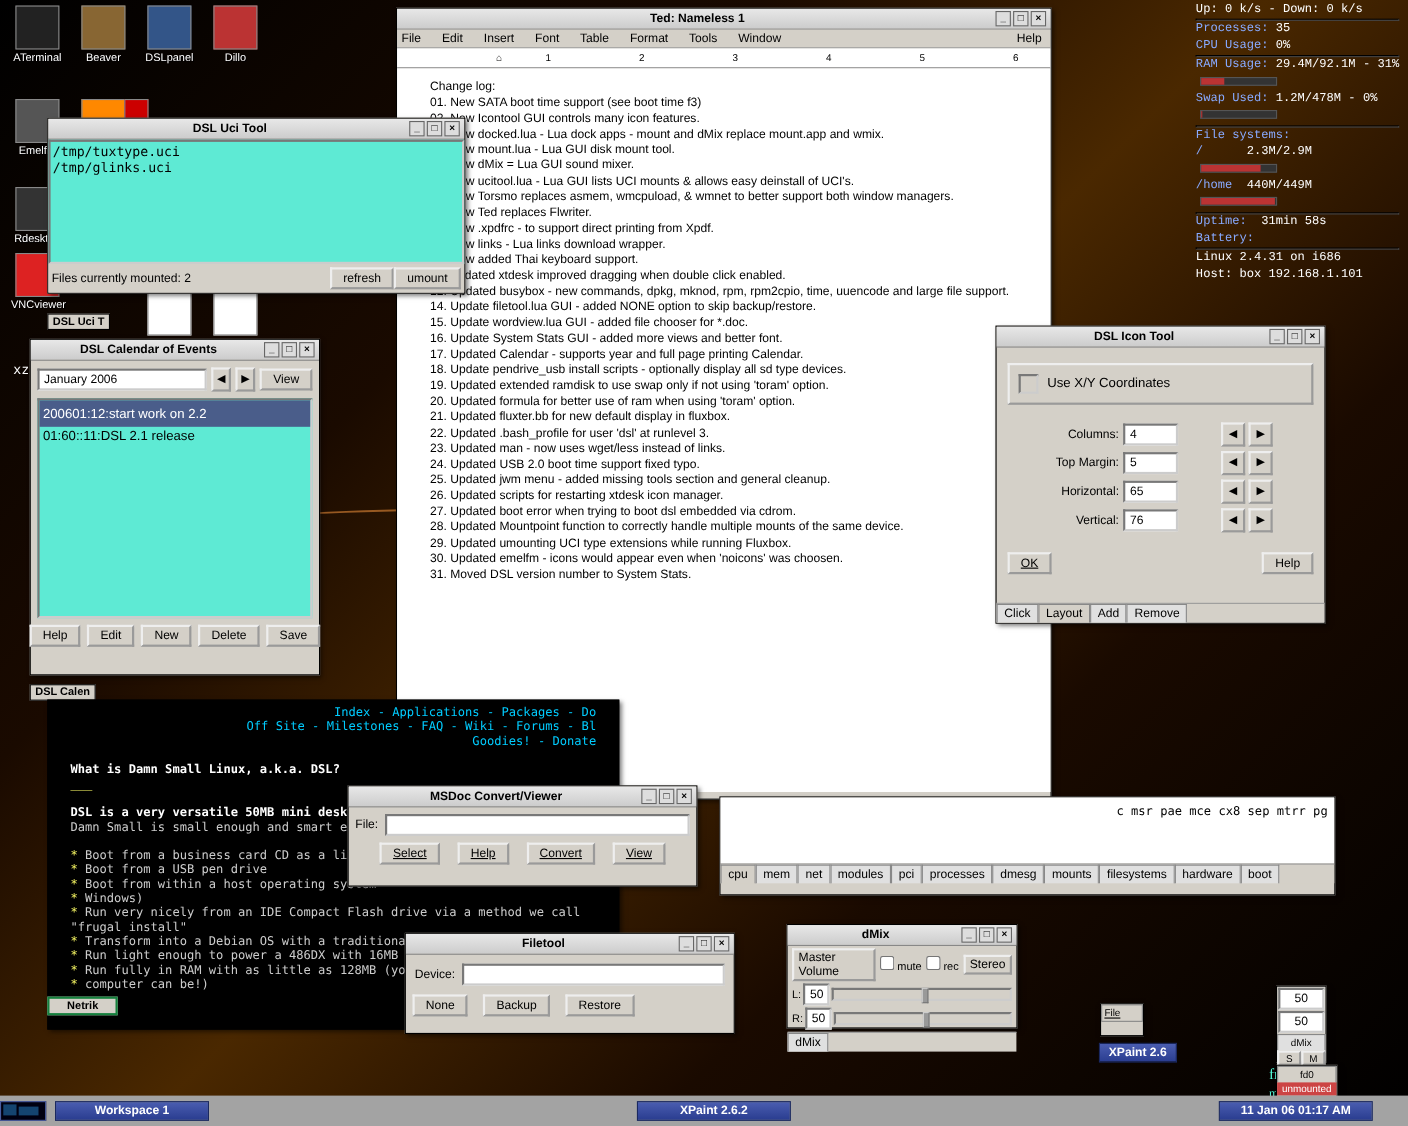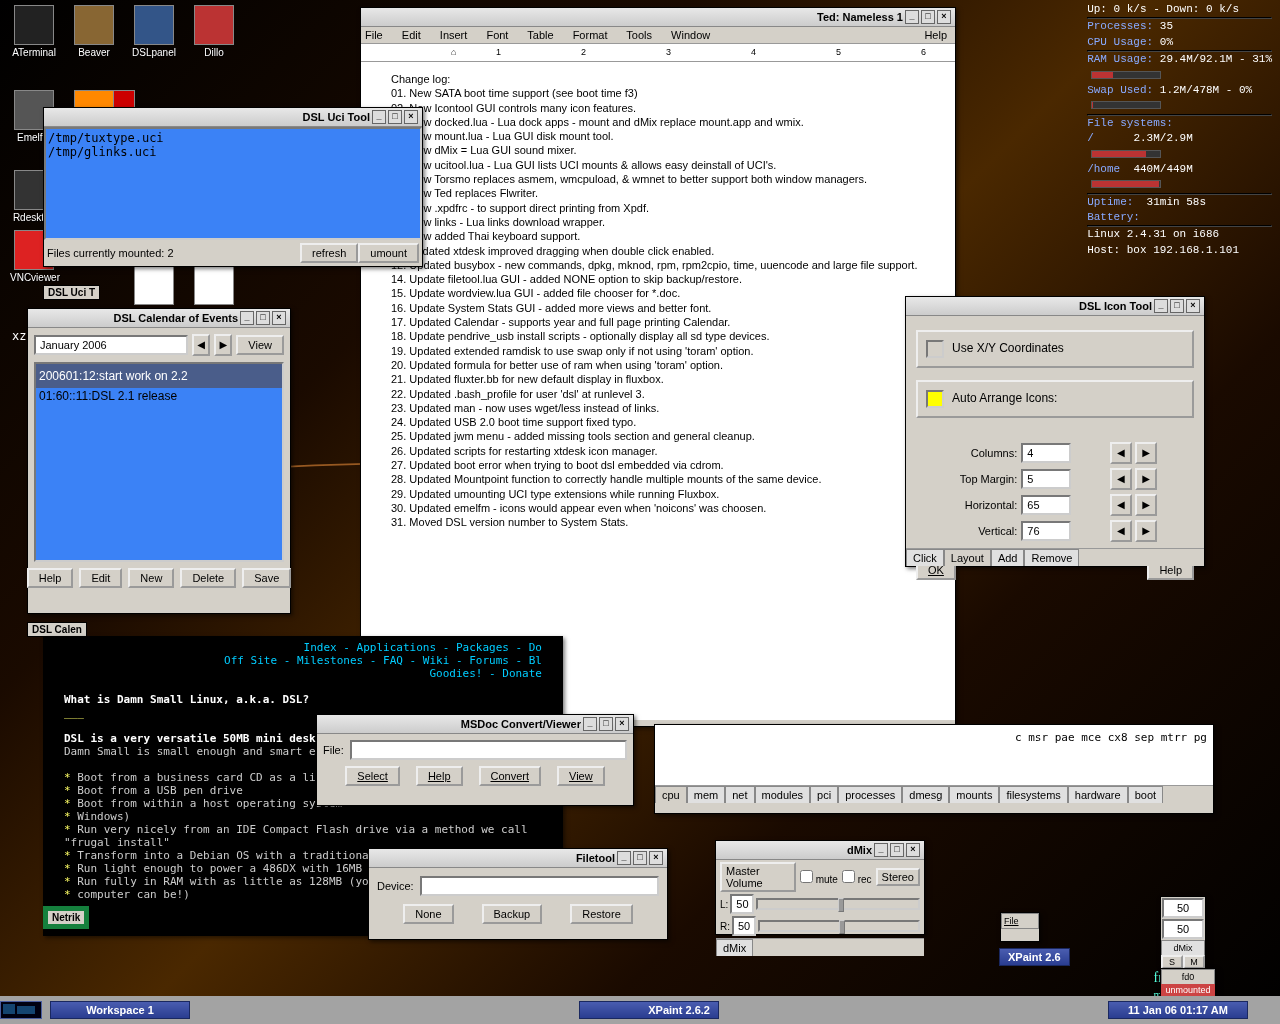--- a/index.html
+++ b/index.html
@@ -4,32 +4,32 @@
 <style>
 *{box-sizing:border-box;margin:0;padding:0}
 body{font-family:Helvetica,Arial,sans-serif;font-size:12px;width:1280px;height:1024px;overflow:hidden;position:relative;background:#000}
 .desktop{position:absolute;inset:0;background:linear-gradient(135deg,#000 0%,#1a0a00 30%,#4a2800 50%,#1a0a00 70%,#000 100%)}
 .arc{position:absolute;left:10%;top:45%;width:60%;height:50px;border-top:2px solid #c87830;border-radius:50%;opacity:.7}
 .icon{position:absolute;width:48px;text-align:center;color:#fff;font-size:10px}
 .icon .box{width:40px;height:40px;margin:0 auto 2px;background:#444;border:1px solid #888}
 .icon-label{text-shadow:1px 1px #000;font-size:10px}
 .window{position:absolute;background:#d4d0c8;border:1px solid #000;box-shadow:2px 2px 4px rgba(0,0,0,.5)}
 .titlebar{background:linear-gradient(#e8e8e8,#cccccc);border-bottom:1px solid #888;padding:2px 4px;display:flex;align-items:center;font-weight:bold;font-size:11px}
-.titlebar .t{flex:1;text-align:right}
+.titlebar .t{flex:1;text-align:center}
 .wbtn{width:14px;height:14px;border:1px solid #666;background:#ddd;margin-left:2px;font-size:9px;text-align:center;line-height:11px;cursor:pointer}
 .menubar{background:#d4d0c8;padding:2px 4px;border-bottom:1px solid #999;font-size:11px}
 .menubar span{margin-right:16px;cursor:pointer}
 .menubar .help{float:right;margin-right:4px}
 .ruler{height:18px;background:#fff;border-bottom:1px solid #999;position:relative;font-size:9px}
 .ruler span{position:absolute;top:3px}
 .ted-body{background:#fff;height:calc(100% - 60px);padding:10px 30px;font-size:11px;line-height:1.3;overflow:hidden}
 .btn{background:#d4d0c8;border:2px outset #eee;padding:2px 10px;font-size:11px;cursor:pointer}
 .input{background:#fff;border:2px inset #ccc;padding:2px 4px;font-size:11px}
 .label{font-size:11px}
-.listbox{background:#3b82f6;border:2px inset #ccc}
+.listbox{background:#5eead4;border:2px inset #ccc}
 .sel{background:#4a5d8a;color:#fff}
 .arrowbtn{width:22px;height:22px;border:2px outset #eee;background:#d4d0c8;text-align:center;font-size:10px;line-height:18px;cursor:pointer;display:inline-block}
 .tabrow{display:flex;background:#d4d0c8;border-top:1px solid #999}
 .tab{border:1px solid #888;border-bottom:none;padding:2px 6px;font-size:11px;background:#e0e0e0;cursor:pointer}
 .torsmo{position:absolute;right:8px;top:2px;color:#fff;font-family:Liberation Mono, monospace;font-size:11px;line-height:1.4}
 .torsmo .k{color:#8af}
 .torsmo .bar{display:inline-block;width:70px;height:8px;background:#333;border:1px solid #555;vertical-align:middle;margin-left:4px;position:relative}
 .torsmo .fill{position:absolute;left:0;top:0;bottom:0;background:#b33}
 .taskbar{position:absolute;bottom:0;left:0;right:0;height:28px;background:#a3a3a3;display:flex;align-items:center;color:#fff;font-size:10px}
 .taskbtn{background:linear-gradient(#4a5db0,#2a3d90);padding:2px 8px;margin:0 2px;color:#fff;font-weight:bold;font-size:11px;border:1px solid #1a2860}
@@ -246,35 +246,32 @@
       <div> <span class="term-y">*</span>  Boot from a USB pen drive</div>
       <div> <span class="term-y">*</span>  Boot from within a host operating system</div>
       <div> <span class="term-y">*</span>  Windows)</div>
       <div> <span class="term-y">*</span>  Run very nicely from an IDE Compact Flash drive via a method we call "frugal install"</div>
       <div> <span class="term-y">*</span>  Transform into a Debian OS with a traditional hard drive install</div>
       <div> <span class="term-y">*</span>  Run light enough to power a 486DX with 16MB of Ram</div>
       <div> <span class="term-y">*</span>  Run fully in RAM with as little as 128MB (you will…</div>
       <div> <span class="term-y">*</span>  computer can be!)</div>
     </div>
 </div>
-<div style="position:absolute;left:43px;top:906px;background:#d4d0c8;padding:1px 4px;border:5px solid #15803d;font-size:10px;font-weight:bold">Netrik</div>
+<div style="position:absolute;left:43px;top:906px;background:#d4d0c8;padding:1px 16px;border:2px solid #15803d;font-size:10px;font-weight:bold">Netrik</div>
 
 <div class="window" style="left:905px;top:296px;width:300px;height:271px">
  <div class="titlebar">
       <span class="t">DSL Icon Tool</span>
   <span class="wbtn">_</span>
   <span class="wbtn">□</span>
   <span class="wbtn">×</span>
  </div>
  <div style="padding:14px 10px">
   <div style="border:2px outset #eee;padding:8px;margin-bottom:12px">
    <span class="switch-ind"></span><span>Use X/Y Coordinates</span>
-  </div>
-  <div style="border:2px outset #eee;padding:8px;margin-bottom:20px">
-   <span class="switch-ind ind-yellow"></span><span>Auto Arrange Icons:</span>
   </div>
   <table style="width:100%;border-spacing:4px">
    <tbody>
           <tr>
             <td class="label" align="right">Columns:</td>
             <td><input class="input" style="width: 50px;" value="4"></td>
             <td><span class="arrowbtn">◀</span> <span class="arrowbtn">▶</span></td>
           </tr>
    <tr>
             <td class="label" align="right">Top Margin:</td>
@@ -346,21 +343,21 @@
  <div class="titlebar">
       <span class="t">Filetool</span>
   <span class="wbtn">_</span>
   <span class="wbtn">□</span>
   <span class="wbtn">×</span>
  </div>
  <div style="padding:8px;display:flex;align-items:center;gap:6px">
   <span class="label">Device:</span>
   <input class="input" style="flex: 1 1 0%;" value="">
  </div>
- <div style="padding:0 6px 6px;display:flex;gap:28px;justify-content:center">
+ <div style="padding:0 6px 6px;display:flex;gap:14px;">
   <button class="btn">None</button>
   <button class="btn">Backup</button>
   <button class="btn">Restore</button>
  </div>
 </div>
 
 <div class="window" style="left:715px;top:840px;width:210px;height:95px">
  <div class="titlebar">
       <span class="t">dMix</span>
   <span class="wbtn">_</span>
@@ -412,18 +409,18 @@
     <div style="padding:2px;border:1px solid #888;text-decoration:underline">File</div>
   </div>
 
 <div class="taskbar">
  <div class="pager">
   <div class="mini" style="left:2px;top:2px;width:12px;height:10px"></div>
   <div class="mini" style="left:16px;top:4px;width:18px;height:8px"></div>
  </div>
  <div class="taskbtn" style="width:140px;text-align:center">Workspace 1</div>
  <div style="flex:1"></div>
- <div class="taskbtn" style="width:140px;text-align:right">XPaint 2.6.2</div>
+ <div class="taskbtn" style="width:140px;text-align:center">XPaint 2.6.2</div>
  <div style="flex:1"></div>
  <div class="taskbtn" style="width:140px;text-align:center">11 Jan 06 01:17 AM</div>
  <div style="width:30px"></div>
 </div>
 <div style="position:absolute;left:12px;top:329px;color:#fff;font-family:monospace">xz</div>
 
 </body></html>

